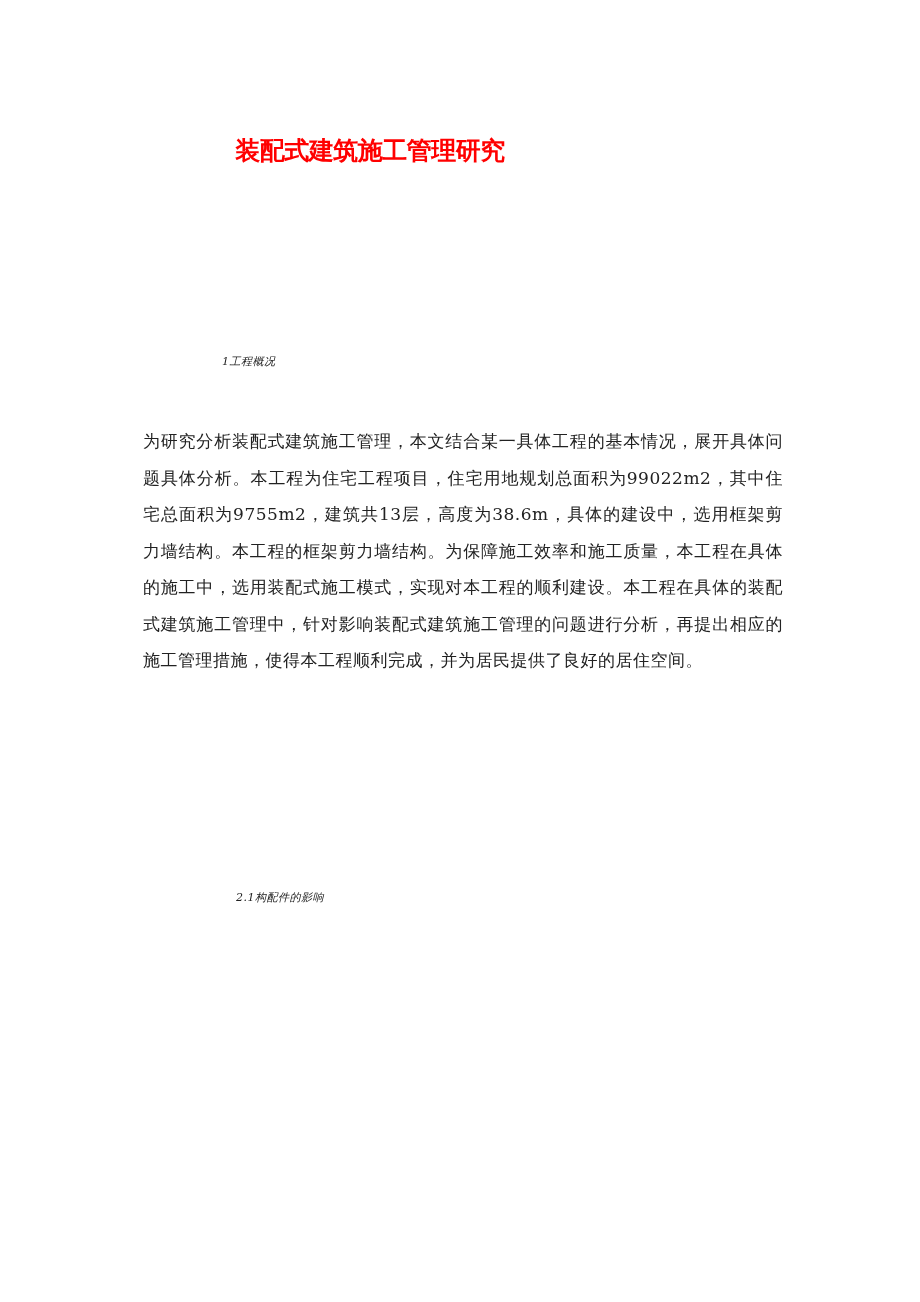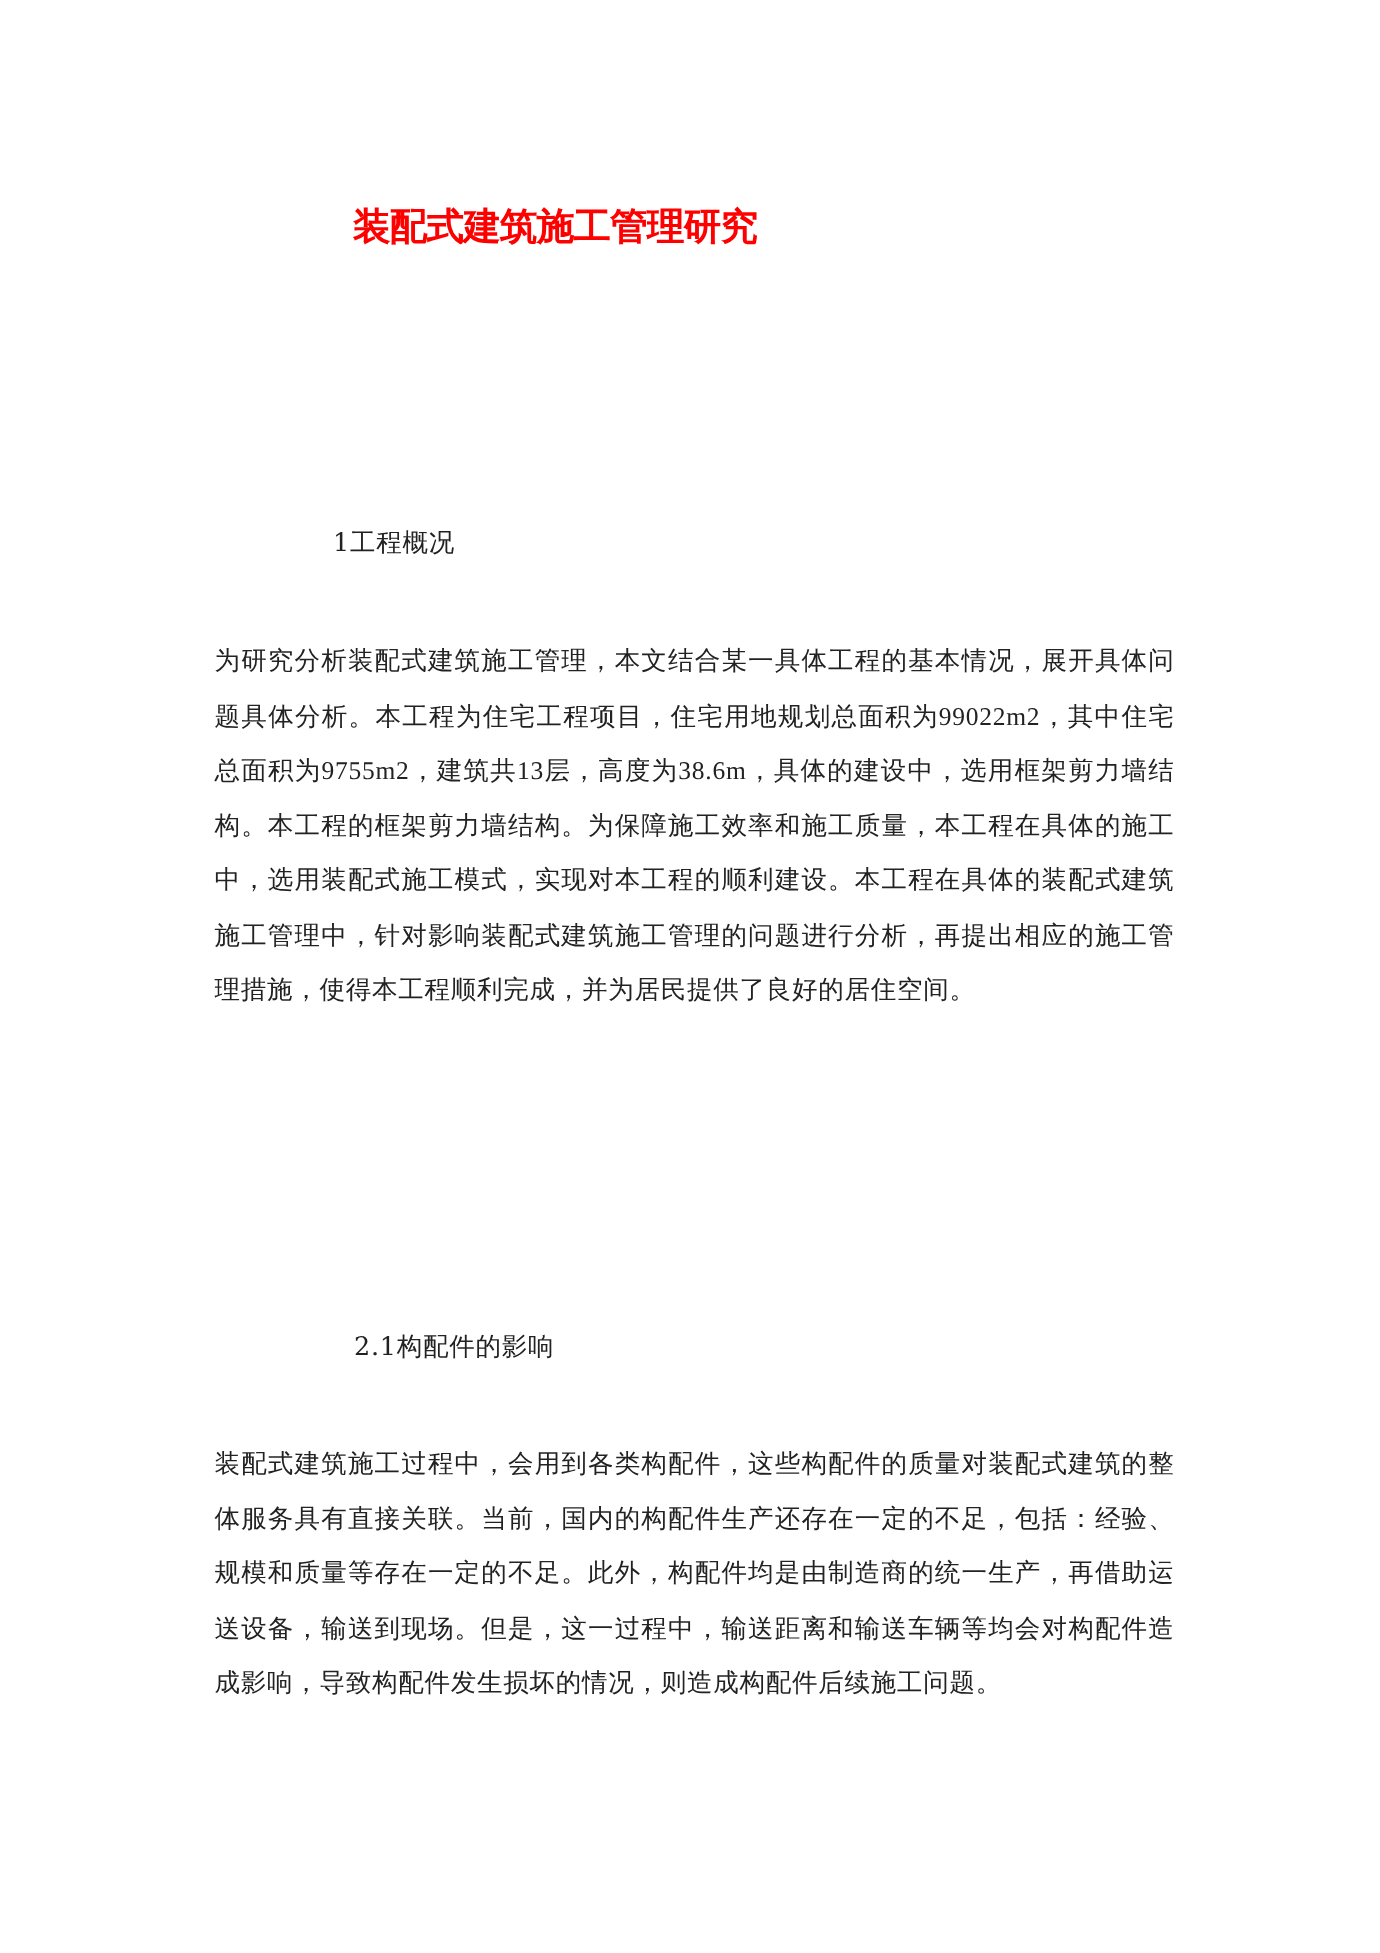--- a/index.html
+++ b/index.html
@@ -40,37 +40,37 @@
       font-size: 17px;
       line-height: 36.5px;
       text-align: justify;
       text-align-last: left;
       letter-spacing: 0.5px;
       margin: 0;
     }
     .para.indent { text-indent: 36px; }
     .heading {
       position: absolute;
-      font-size: 17px;
+      font-size: 11px;
       line-height: 30px;
       margin: 0;
       letter-spacing: 0.5px;
+      font-style: italic;
     }
   </style>
 </head>
 <body>
 
 <div class="page">
 
   <h1 class="title">装配式建筑施工管理研究</h1>
 
 
   <p class="heading" style="left:222px; top:347px;">1工程概况</p>
 
-  <p class="para" style="top:423px;font-family:Liberation Serif, serif;">为研究分析装配式建筑施工管理，本文结合某一具体工程的基本情况，展开具体问题具体分析。本工程为住宅工程项目，住宅用地规划总面积为99022m2，其中住宅总面积为9755m2，建筑共13层，高度为38.6m，具体的建设中，选用框架剪力墙结构。本工程的框架剪力墙结构。为保障施工效率和施工质量，本工程在具体的施工中，选用装配式施工模式，实现对本工程的顺利建设。本工程在具体的装配式建筑施工管理中，针对影响装配式建筑施工管理的问题进行分析，再提出相应的施工管理措施，使得本工程顺利完成，并为居民提供了良好的居住空间。</p>
+  <p class="para" style="top:423px;">为研究分析装配式建筑施工管理，本文结合某一具体工程的基本情况，展开具体问题具体分析。本工程为住宅工程项目，住宅用地规划总面积为99022m2，其中住宅总面积为9755m2，建筑共13层，高度为38.6m，具体的建设中，选用框架剪力墙结构。本工程的框架剪力墙结构。为保障施工效率和施工质量，本工程在具体的施工中，选用装配式施工模式，实现对本工程的顺利建设。本工程在具体的装配式建筑施工管理中，针对影响装配式建筑施工管理的问题进行分析，再提出相应的施工管理措施，使得本工程顺利完成，并为居民提供了良好的居住空间。</p>
 
 
 
   <p class="heading" style="left:236px; top:883px;">2.1构配件的影响</p>
 
-  <p class="para" style="top:958px;">装配式建筑施工过程中，会用到各类构配件，这些构配件的质量对装配式建筑的整体服务具有直接关联。当前，国内的构配件生产还存在一定的不足，包括：经验、规模和质量等存在一定的不足。此外，构配件均是由制造商的统一生产，再借助运送设备，输送到现场。但是，这一过程中，输送距离和输送车辆等均会对构配件造成影响，导致构配件发生损坏的情况，则造成构配件后续施工问题。</p>
 
 </div>
 
 </body></html>

